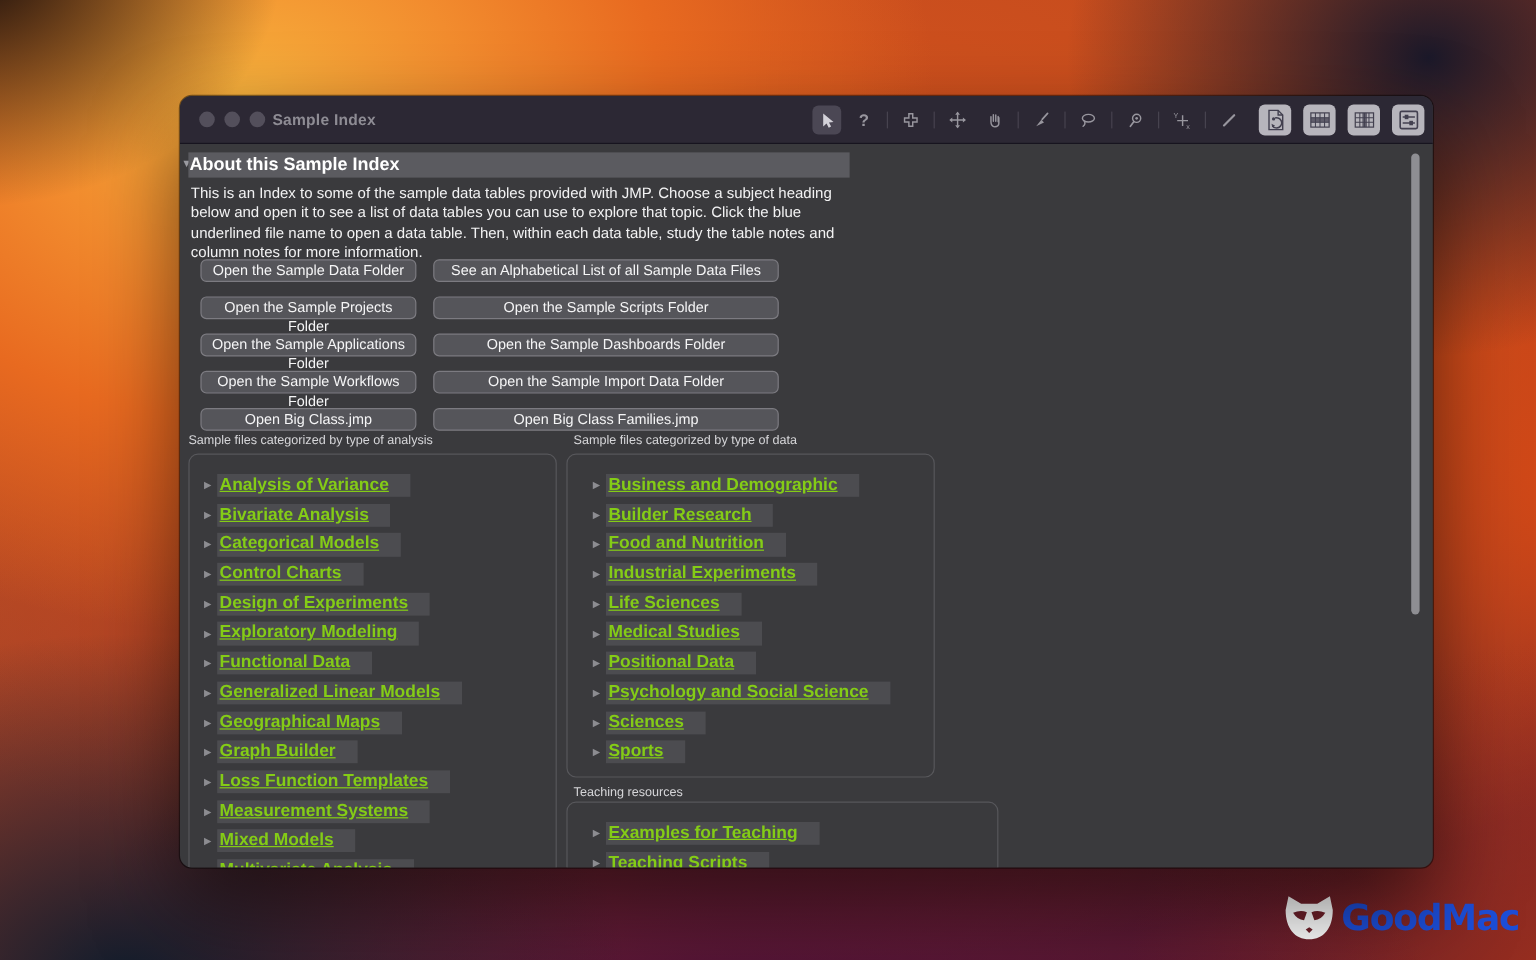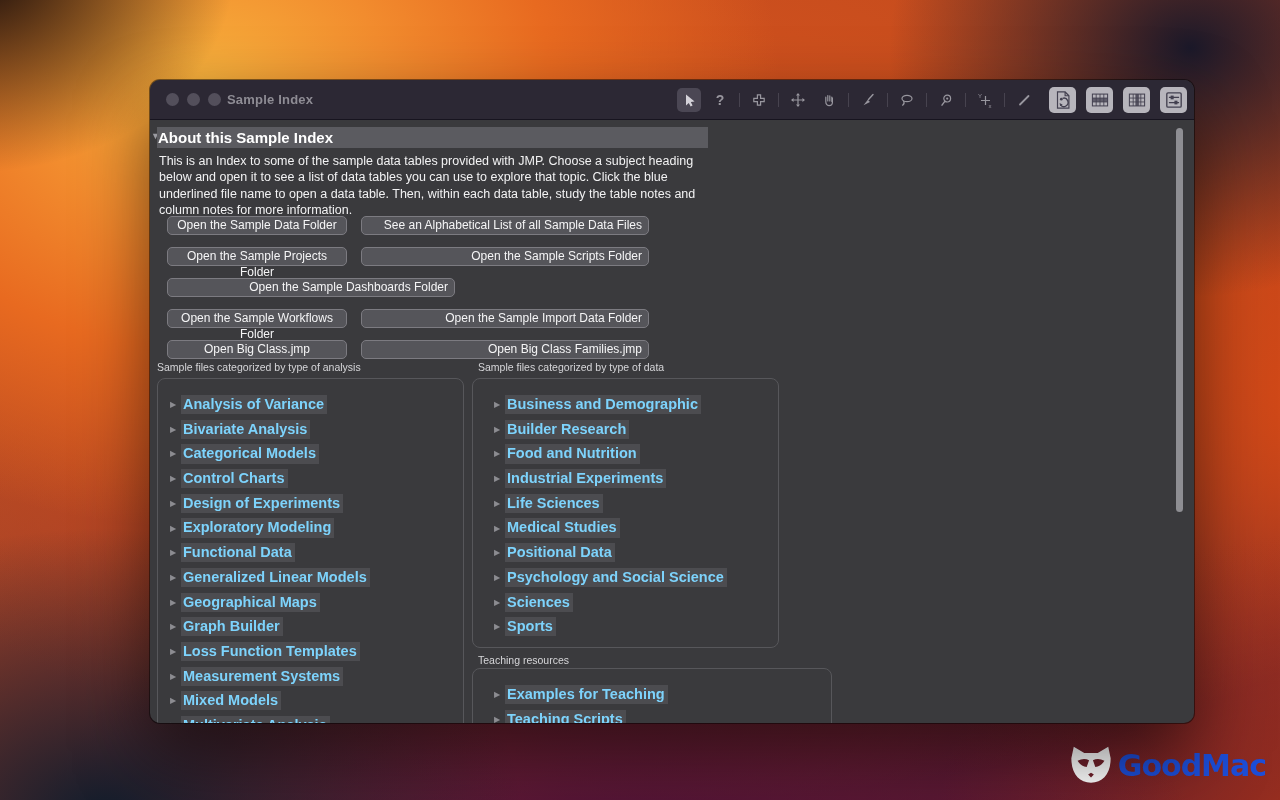--- a/index.html
+++ b/index.html
@@ -65,40 +65,40 @@
 
   .btn-grid { position:absolute; left:17px; top:96px; width:524px; }
   .btn-row { display:flex; gap:14px; margin-bottom:12.5px; }
   .jmp-btn {
     height:18.5px; border-radius:5px;
     background:var(--button-bg,#55555a); border:1px solid #7c7b81;
     color:#f5f5f6; font-size:12px; font-family:"Liberation Sans",sans-serif;
     line-height:16px; text-align:center; padding:0 6px;
   }
   .jmp-btn.bleft { width:180px; }
-  .jmp-btn.bright { width:288px;text-align:right; }
+  .jmp-btn.bright { width:288px; }
 
   .section-label { position:absolute; color:#d6d6d9; font-size:10.5px; }
   .label-analysis { left:7px; top:241px; }
   .label-data { left:328px; top:241px; }
   .label-teaching { left:328px; top:534px; }
 
   .panel {
     position:absolute; border:1px solid #57575b; border-radius:8px;
     background:var(--content-bg,#3a3a3d); padding-top:16px;
   }
   .panel-analysis { left:7px; top:258px; width:307px; height:358px; padding-left:12px; }
   .panel-data { left:322px; top:258px; width:307px; height:270px; padding-left:21px; }
   .panel-teaching { left:322px; top:548px; width:360px; height:70px; padding-left:21px; }
 
   .cat-item { display:flex; align-items:center; height:19.2px; margin-bottom:5.5px; }
   .cat-tri { font-size:8px; color:#8c8c91; width:11px; flex:none; }
   .cat-label {
-    background:var(--item-bg,#4c4c50); color:#7dd3fc; font-weight:bold; font-size:14.5px;
-    line-height:19.2px; padding:0 3px 0 2px; white-space:nowrap;
+    background:var(--item-bg,#4c4c50); color:#84cc16; font-weight:bold; font-size:14.5px;
+    line-height:19.2px; padding:0 18px 0 2px; white-space:nowrap;text-decoration:underline;
   }
 
   .scroll-thumb { position:absolute; left:1026px; top:8px; width:7px; height:384px; border-radius:4px; background:#8e8e93; }
 
   
   .logo { position:absolute; right:14px; bottom:15px; display:flex; align-items:center; gap:4px; }
   .logo-text { color:#1d4ed8; font-size:30px; font-weight:800; letter-spacing:-1px; font-family:"DejaVu Sans", sans-serif; }
 </style>
 </head>
 <body>
@@ -242,20 +242,21 @@
           <button class="jmp-btn bleft">Open the Sample Data Folder</button>
           <button class="jmp-btn bright">See an Alphabetical List of all Sample Data Files</button>
         </div>
 
         <div class="btn-row">
           <button class="jmp-btn bleft">Open the Sample Projects Folder</button>
           <button class="jmp-btn bright">Open the Sample Scripts Folder</button>
         </div>
 
         <div class="btn-row">
+          <button class="jmp-btn bleft">Open the Sample Applications Folder</button>
           <button class="jmp-btn bright">Open the Sample Dashboards Folder</button>
         </div>
 
         <div class="btn-row">
           <button class="jmp-btn bleft">Open the Sample Workflows Folder</button>
           <button class="jmp-btn bright">Open the Sample Import Data Folder</button>
         </div>
 
         <div class="btn-row">
           <button class="jmp-btn bleft">Open Big Class.jmp</button>

